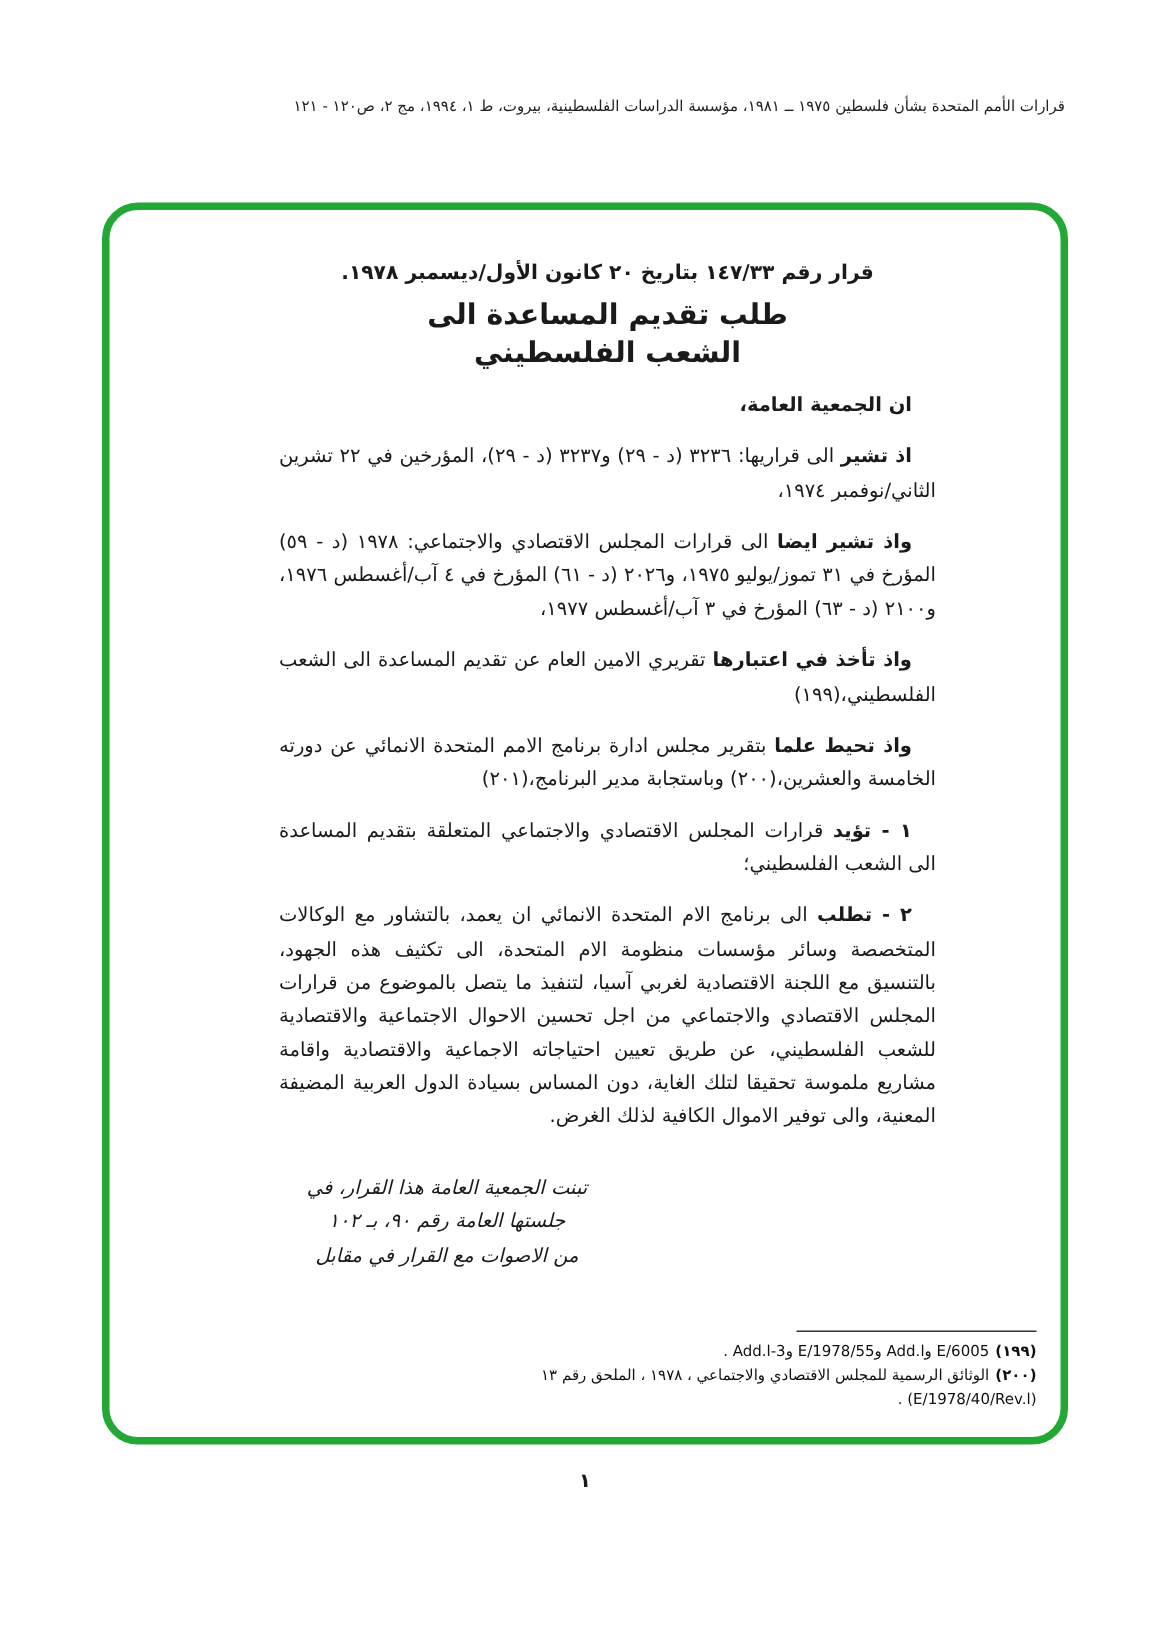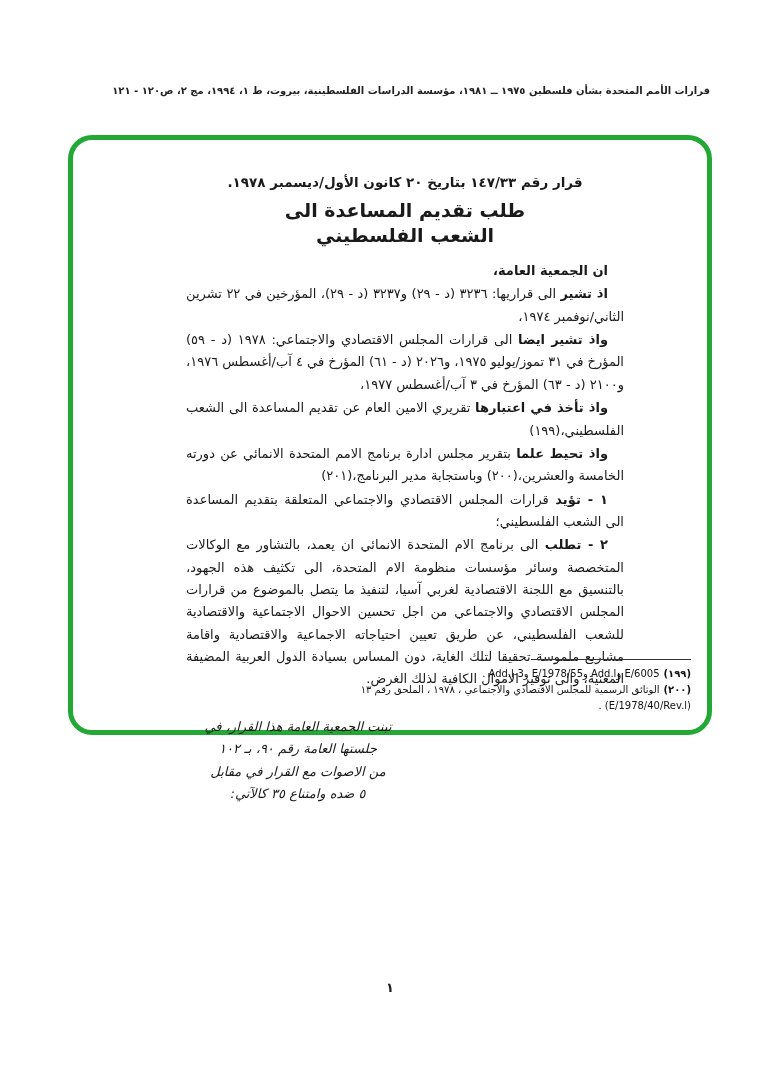--- a/index.html
+++ b/index.html
@@ -18,33 +18,33 @@
     position: absolute;
     top: 60px; right: 63px; left: 63px;
     text-align: right;
   }
   .page-header .hdr-title {
     font-size: 17px;
     font-weight: bold;
     letter-spacing: 0.3px;
   }
   .page-header .hdr-source {
-    margin-top: 25px;
+    margin-top: 6px;
     font-size: 10px;
-    font-weight: bold;
+    font-weight: normal;
     color: #222;
     letter-spacing: 0.1px;
     white-space: nowrap;
   }
 
   
   .doc-frame {
     position: absolute;
     top: 135px; left: 68px;
-    width: 644px; height: 600px;
+    width: 644px; height: 828px;
     border: 5px solid #23a735;
     border-radius: 24px;
     background: #ffffff;
   }
   .doc-content {
     padding: 30px 83px 0 113px;
     height: 706px;
     overflow: hidden;
   }
 
@@ -58,21 +58,21 @@
   .doc-heading .h-line3 {
     font-size: 19px; font-weight: bold; line-height: 25px;
   }
 
   
   .para {
     font-size: 13px;
     line-height: 1.72;
     text-align: justify;
     text-indent: 16px;
-    margin-top: 1px;
+    margin-top: 12px;
   }
   .para .lead { font-weight: bold; }
 
   
   .adoption-note {
     width: 196px;
     margin: 25px 228px 0 auto;
     font-size: 13px;
     line-height: 1.72;
     font-style: italic;

